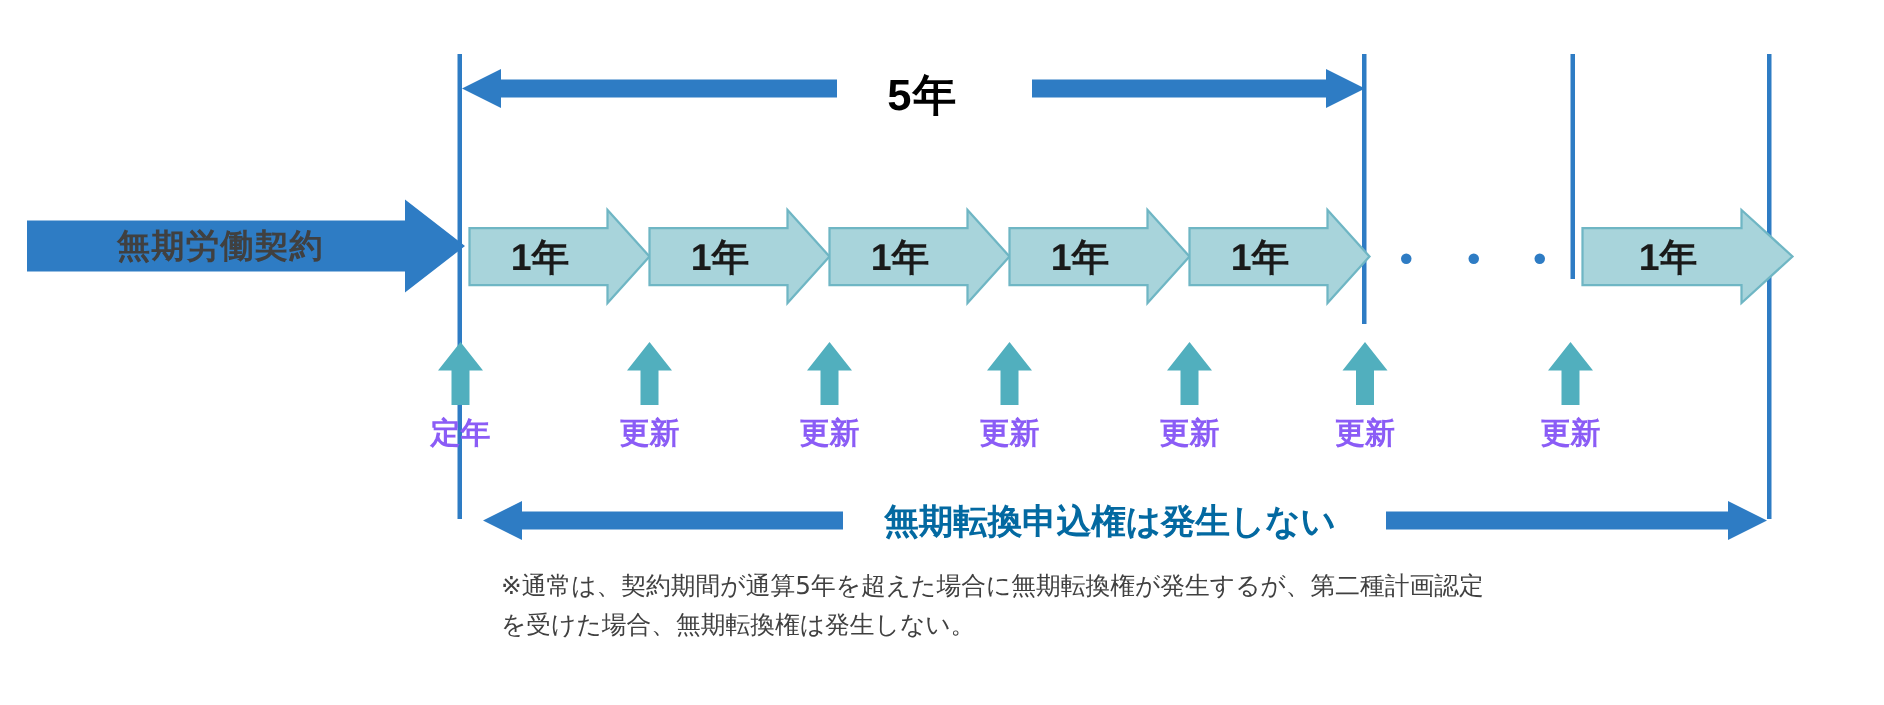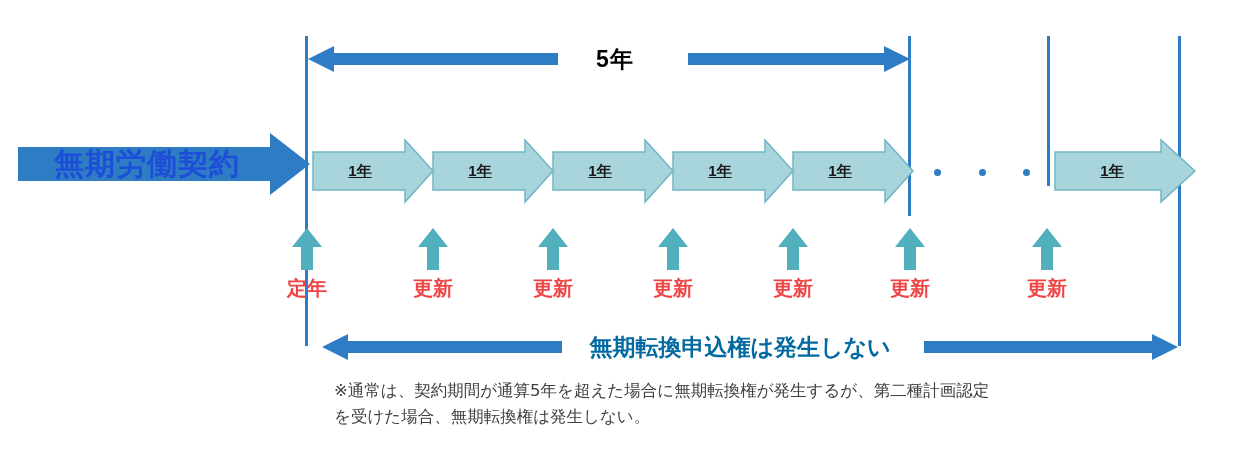--- a/index.html
+++ b/index.html
@@ -22,69 +22,68 @@
   .abs { position: absolute; }
 
   
   .vline {
     background: #2E7CC4;
     width: 3px;
   }
 
   
   .span-label {
-    font-size: 23px;
+    font-size: 29px;
     font-weight: bold;
     color: #000000;
     text-align: center;
     letter-spacing: 1px;
     white-space: nowrap;
   }
 
   
   .blue-arrow-text {
     position: absolute;
     left: 0; top: 0;
     width: 100%;
     height: 100%;
     display: flex;
     align-items: center;
     justify-content: center;
     padding-right: 34px;
     box-sizing: border-box;
-    color: #1d4ed8;
-    font-size: 30px;
+    color: #404040;
+    font-size: 22px;
     font-weight: bold;
     letter-spacing: 1px;
     white-space: nowrap;
   }
 
   
   .year-arrow-label {
     position: absolute;
     left: 0; top: 0;
     width: 100%;
     height: 100%;
     display: flex;
     align-items: center;
     justify-content: center;
     padding-right: 26px;
     box-sizing: border-box;
     color: #1a1a1a;
-    font-size: 15px;
-    font-weight: bold;
-    white-space: nowrap;
-    text-decoration: underline;
+    font-size: 25px;
+    font-weight: bold;
+    white-space: nowrap;
   }
 
   
   .tick-label {
     font-size: 20px;
     font-weight: bold;
-    color: #ef4444;
+    color: #8b5cf6;
     text-align: center;
     white-space: nowrap;
   }
 
   
   .bottom-span-label {
     font-size: 23px;
     font-weight: bold;
     color: #0369a1;
     text-align: center;

